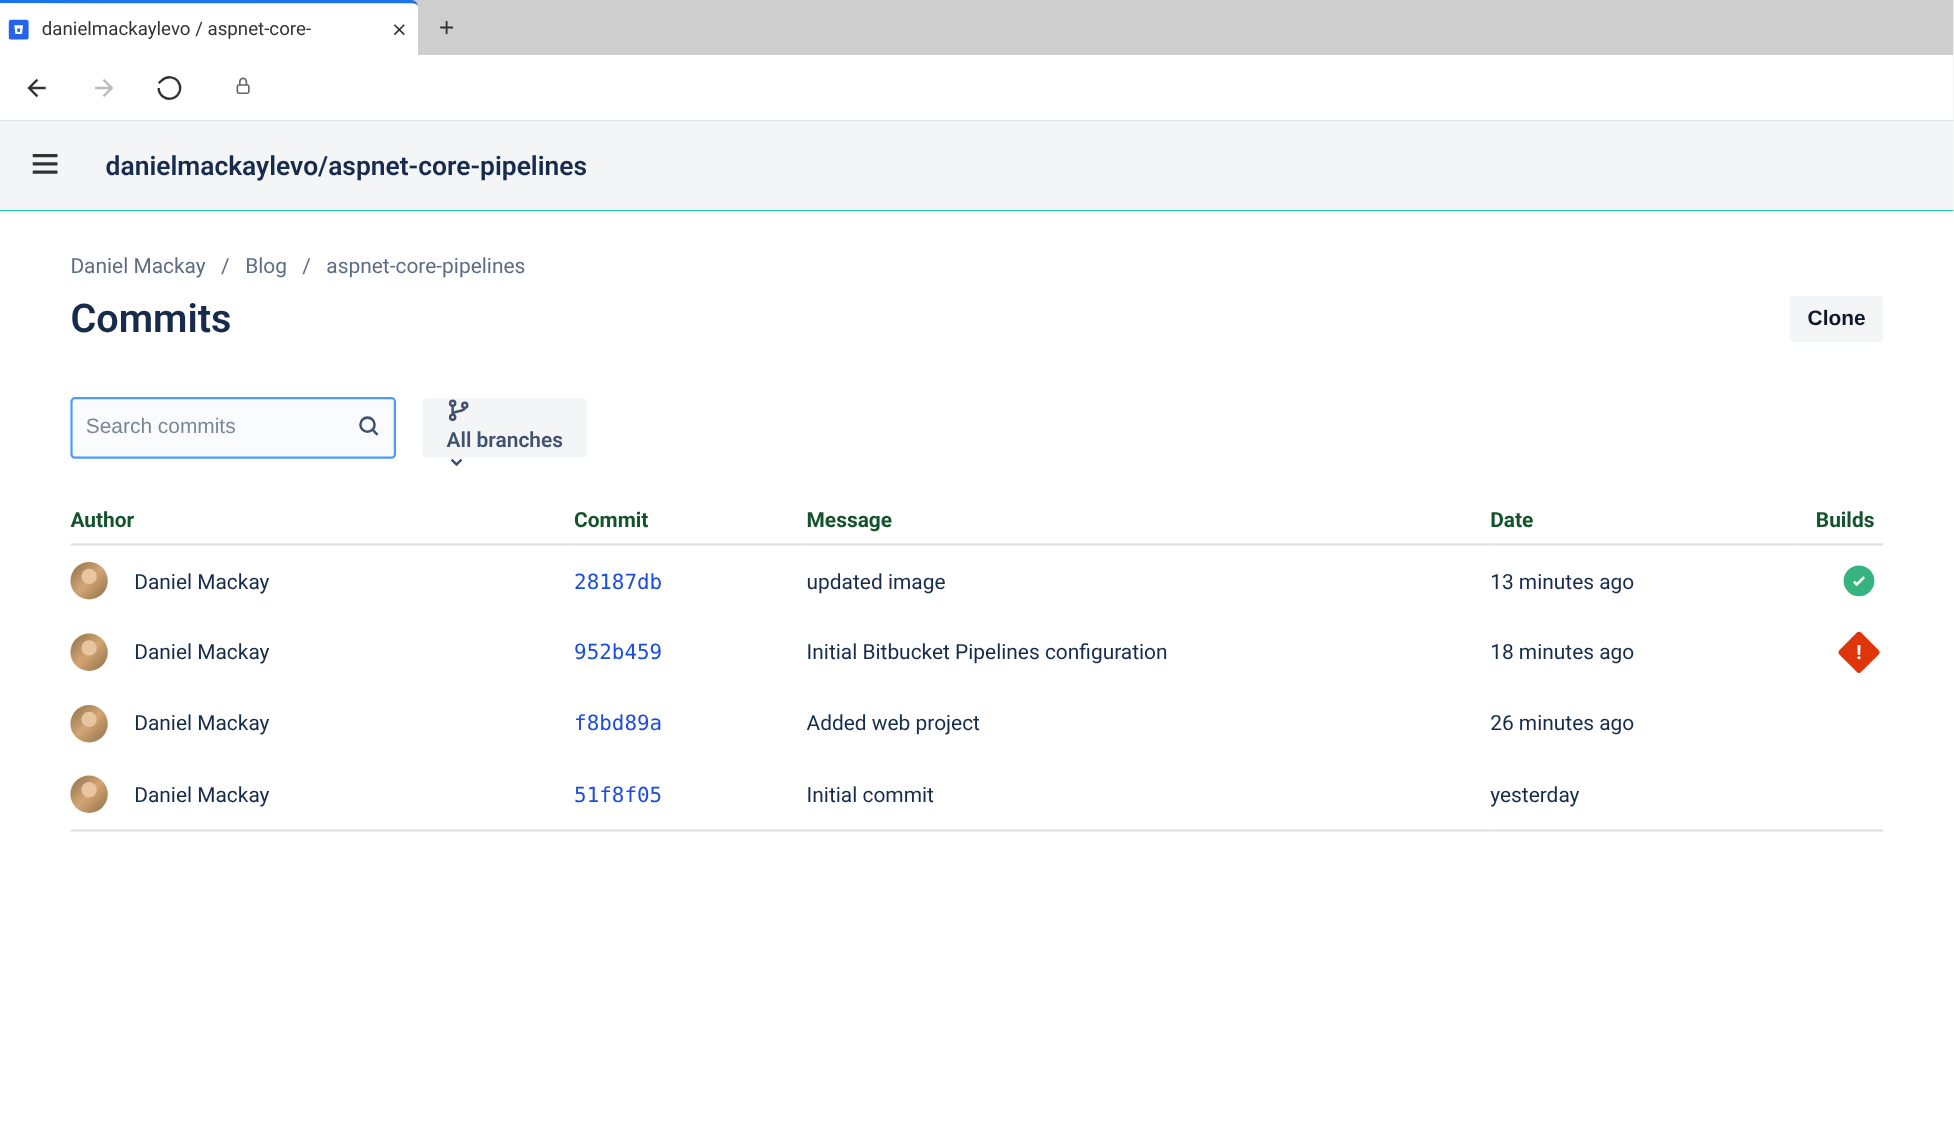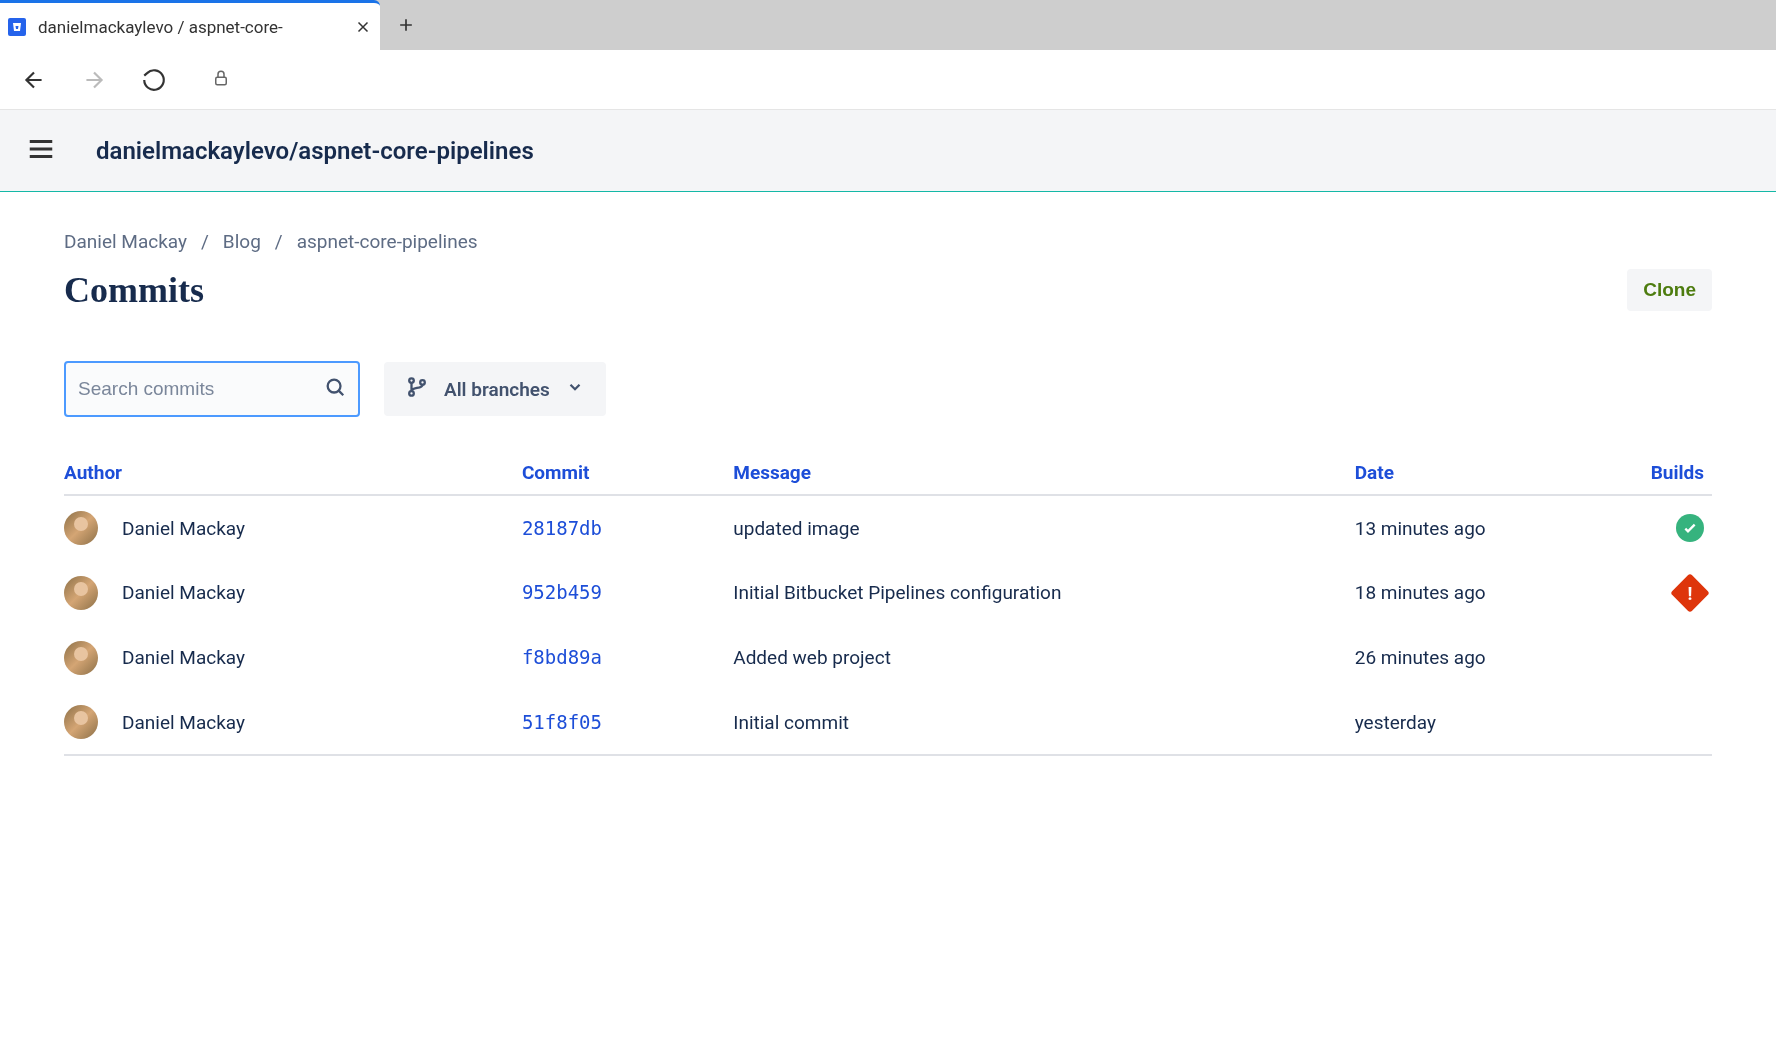--- a/index.html
+++ b/index.html
@@ -27,37 +27,37 @@
     .menu-btn { cursor: pointer; color: #333; }
     .repo-title { font-size: 24px; font-weight: 600; color: #172b4d; }
 
     
     .content { padding: 38px 64px; }
     .breadcrumb { display: flex; align-items: center; gap: 14px; font-size: 19px; color: #5e6c84; margin-bottom: 16px; }
     .breadcrumb a { color: #5e6c84; text-decoration: none; cursor: pointer; }
     .breadcrumb-sep { color: #5e6c84; }
 
     .page-header-row { display: flex; align-items: center; justify-content: space-between; margin-bottom: 50px; }
-    .page-title { font-size: 36px; font-weight: 600; color: #172b4d; font-family: Liberation Serif, serif; }
-    .clone-btn { background: #f4f5f7; border: none; border-radius: 4px; padding: 10px 16px; font-size: 19px; font-weight: 600; color: #4d7c0f; cursor: pointer; }
+    .page-title { font-size: 36px; font-weight: 600; color: #172b4d; }
+    .clone-btn { background: #f4f5f7; border: none; border-radius: 4px; padding: 10px 16px; font-size: 19px; font-weight: 600; color: #0f172a; cursor: pointer; }
 
     .filters-row { display: flex; align-items: center; gap: 24px; margin-bottom: 44px; }
     .search-box { display: flex; align-items: center; border: 2px solid #4c9aff; border-radius: 4px; background: #fafbfc; height: 56px; padding: 0 12px; width: 296px; }
     .search-input { flex: 1; border: none; background: transparent; outline: none; font-size: 19px; color: #5e6c84; }
     .search-input::placeholder { color: #7a869a; }
     .search-icon { color: #42526e; }
 
-    .branch-filter { display: flex; align-items: center; gap: 16px; background: #f4f5f7; border-radius: 4px; height: 54px; padding: 0 22px; cursor: pointer; }
+    .branch-filter { display: flex; background: #f4f5f7; border-radius: 4px; height: 54px; padding: 0 22px; cursor: pointer; flex-direction: column; }
     .branch-icon { color: #42526e; }
     .branch-label { font-size: 19px; font-weight: 600; color: #42526e; }
     .chevron { color: #42526e; }
 
     
     .commits-table { width: 100%; border-collapse: collapse; }
-    .commits-table thead th { text-align: left; font-size: 19px; font-weight: 700; color: #1d4ed8; padding: 0 8px 10px 0; border-bottom: 2px solid #dfe1e6; }
+    .commits-table thead th { text-align: left; font-size: 19px; font-weight: 700; color: #14532d; padding: 0 8px 10px 0; border-bottom: 2px solid #dfe1e6; }
     .commits-table thead th:last-child { text-align: right; }
     .commits-table tbody tr { height: 65px; }
     .commits-table tbody tr:last-child td { border-bottom: 2px solid #dfe1e6; }
     .commits-table td { font-size: 19px; color: #172b4d; vertical-align: middle; padding-right: 8px; }
     .author-cell { display: flex; align-items: center; gap: 24px; }
     .avatar { width: 34px; height: 34px; border-radius: 50%; background: linear-gradient(135deg, #8b6f47 0%, #d4a574 50%, #8b6f47 100%); flex-shrink: 0; position: relative; overflow: hidden; }
     .avatar::after { content: ""; position: absolute; top: 6px; left: 50%; transform: translateX(-50%); width: 14px; height: 14px; border-radius: 50%; background: #e8c4a0; }
     .commit-hash { color: #1d4ed8; font-family: "SF Mono", Consolas, monospace; cursor: pointer; }
     .build-cell { text-align: right; padding-right: 4px; }
     .build-success { width: 28px; height: 28px; border-radius: 50%; background: #36b37e; display: inline-flex; align-items: center; justify-content: center; }

